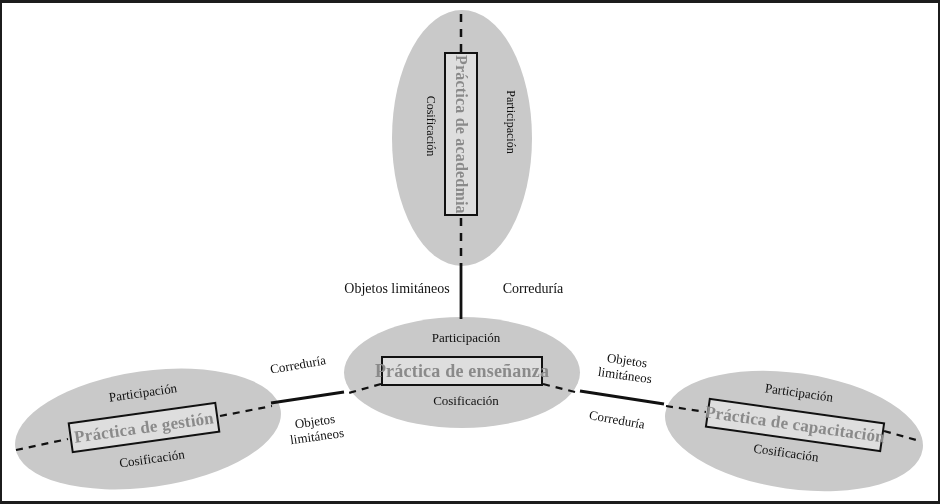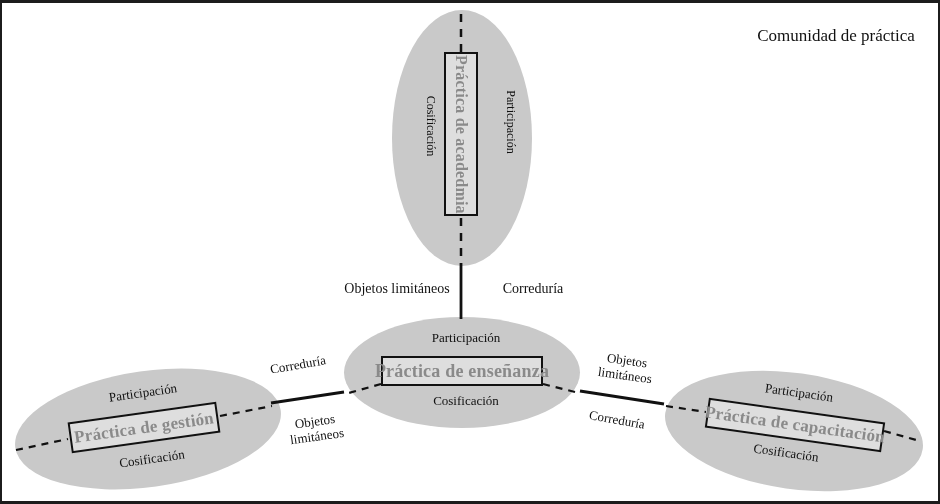--- a/index.html
+++ b/index.html
@@ -83,21 +83,20 @@
   #conn-right-top{left:626px;top:368px;width:72px;transform:translate(-50%,-50%) rotate(8deg);}
   #conn-right-bottom{left:617px;top:420px;transform:translate(-50%,-50%) rotate(10deg);}
 </style>
 </head>
 <body>
 
 <div id="stage">
 
   <div class="frame"></div>
 
-  <div id="title">Comunidad de práctica</div>
 
   <div class="ellipse" id="ellipse-academia"></div>
   <div class="ellipse" id="ellipse-ensenanza"></div>
   <div class="ellipse" id="ellipse-gestion"></div>
   <div class="ellipse" id="ellipse-capacitacion"></div>
 
   <svg id="lines" width="940" height="504" viewBox="0 0 940 504">
 
     <line x1="461" y1="14" x2="461" y2="52" stroke="#111" stroke-width="2.5" stroke-dasharray="8,7"></line>
     <line x1="461" y1="218" x2="461" y2="262" stroke="#111" stroke-width="2.5" stroke-dasharray="8,7"></line>

